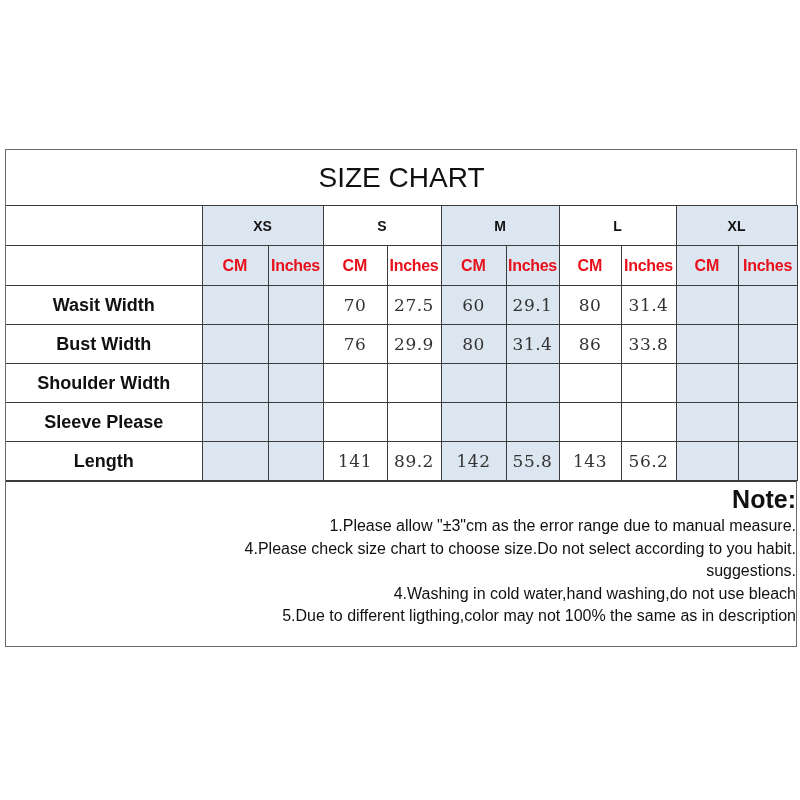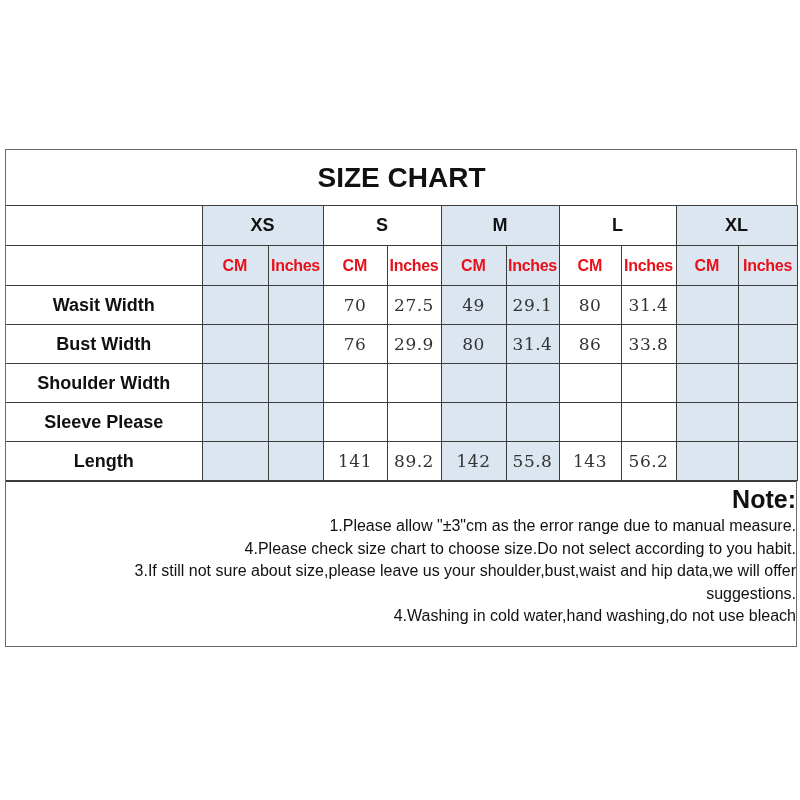--- a/index.html
+++ b/index.html
@@ -1,22 +1,22 @@
 <!DOCTYPE html>
 <html><head>
 <meta charset="utf-8">
 <style>
   html, body { margin: 0; padding: 0; background: #ffffff; }
   body { width: 800px; height: 800px; position: relative; overflow: hidden; font-family: "Liberation Sans", sans-serif; }
   .sheet { position: absolute; left: 5px; top: 149px; width: 792px; border: 1px solid #6b6b6b; box-sizing: border-box; }
   table.grid { border-collapse: collapse; table-layout: fixed; width: 791px; }
   table.grid td { border: 1px solid #3c3c3c; padding: 0; text-align: center; vertical-align: middle; overflow: hidden; white-space: nowrap; }
-  .title-cell { height: 55px; font-weight: bold; font-size: 28px; color: #111; border-top: none !important; border-left: none !important; border-right: none !important; }
+  .title-cell { height: 55px; font-weight: normal; font-size: 28px; color: #111; border-top: none !important; border-left: none !important; border-right: none !important; }
   .size-row td { height: 39px; }
-  .size-head { font-weight: bold; font-size: 18px; color: #111; }
+  .size-head { font-weight: bold; font-size: 14px; color: #111; }
   .unit-row td { height: 39px; }
   .unit { color: #e8101a; font-weight: bold; font-size: 16px; }
   .unit.in { letter-spacing: -0.3px; }
   .data-row td { height: 38px; }
   .label { font-weight: bold; font-size: 18px; color: #111; }
   .val { font-family: "DejaVu Serif", serif; font-size: 17px; color: #333; letter-spacing: 0.5px; margin-left: 11px; }
   .blue { background: #dce6f1; }
   .note { padding: 2px 0 4px 6px; height: 165px; box-sizing: border-box; border-top: 1px solid #3c3c3c; text-align: right; }
   .note-title { font-weight: bold; font-size: 25px; color: #111; line-height: 30px; margin-bottom: 1px; }
   .note-line { font-size: 16px; color: #111; line-height: 22.5px; }
@@ -65,21 +65,21 @@
       <td class="unit blue">CM</td>
       <td class="unit in blue">Inches</td>
     </tr>
 
     <tr class="data-row">
       <td class="label no-lr">Wasit Width</td>
       <td class="val blue"></td>
       <td class="val blue"></td>
       <td class="val">70</td>
       <td class="val">27.5</td>
-      <td class="val blue">49</td>
+      <td class="val blue">60</td>
       <td class="val blue">29.1</td>
       <td class="val">80</td>
       <td class="val">31.4</td>
       <td class="val blue"></td>
       <td class="val blue"></td>
     </tr>
     <tr class="data-row">
       <td class="label no-lr">Bust Width</td>
       <td class="val blue"></td>
       <td class="val blue"></td>
@@ -131,17 +131,17 @@
       <td class="val blue"></td>
       <td class="val blue"></td>
     </tr>
   </tbody>
     </table>
 
   <div class="note">
     <div class="note-title">Note:</div>
     <div class="note-line">1.Please allow "±3"cm as the error range due to manual measure.</div>
     <div class="note-line">4.Please check size chart to choose size.Do not select according to you habit.</div>
-    <div class="note-line">3.If still not sure about size,please leave us your shoulder,bust,waist and hip data,we will offer</div>
     <div class="note-line">suggestions.</div>
     <div class="note-line">4.Washing in cold water,hand washing,do not use bleach</div>
+    <div class="note-line">5.Due to different ligthing,color may not 100% the same as in description</div>
   </div>
 </div>
 
 </body></html>

